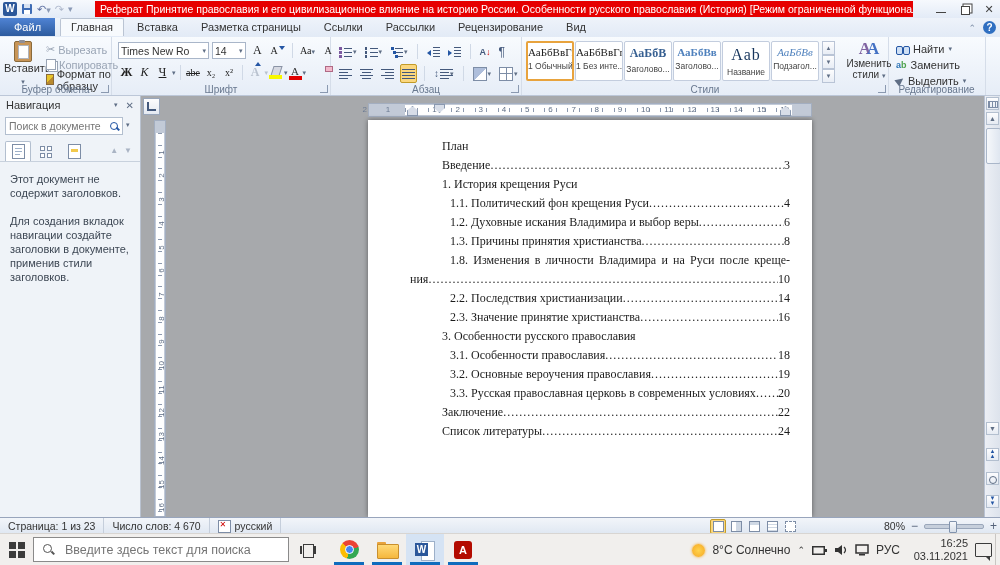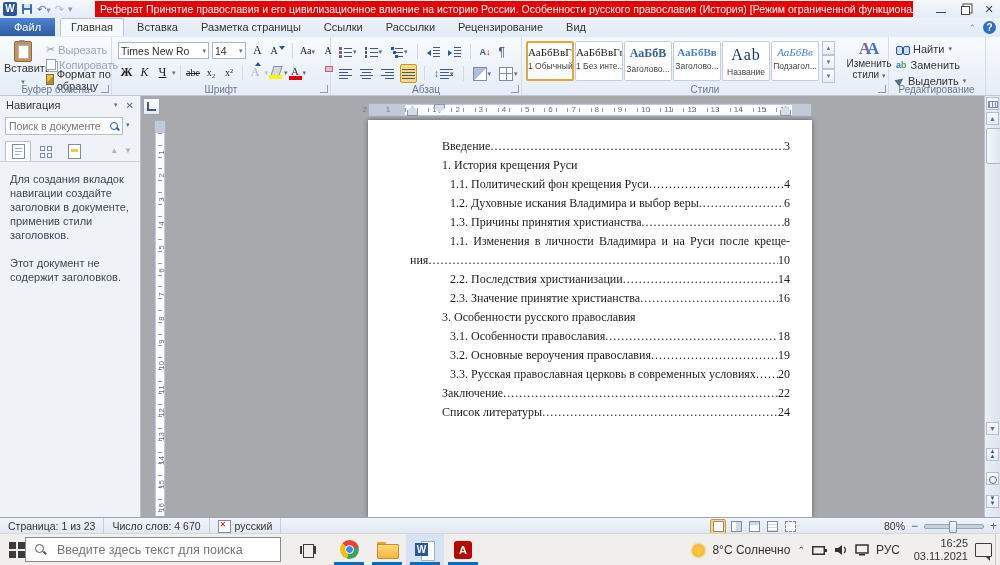--- a/index.html
+++ b/index.html
@@ -194,21 +194,21 @@
   .vbtn.v4 i{background:repeating-linear-gradient(#fff 0 2px,#cfd8e4 2px 3px);}
   .vbtn.v5 i{border-style:dashed;}
   .st-zoom{position:absolute;right:3px;top:0;bottom:0;display:flex;align-items:center;gap:6px;}
   .zoom-track{position:relative;width:58px;height:3px;background:#c6cfdc;border:1px solid #9aa7bb;border-radius:2px;}
   .zoom-thumb{position:absolute;left:24px;top:-4px;width:6px;height:10px;background:linear-gradient(#f6f8fb,#d7dfe9);border:1px solid #8193ad;border-radius:1px;}
   .zoom-pm{font-size:12px;color:#55637a;line-height:12px;}
   
   .taskbar{position:absolute;left:0;top:533px;right:0;height:32px;background:#f1efed;border-top:1px solid #d8d5d2;}
   .start{position:absolute;left:9px;top:8px;width:16px;height:16px;display:grid;grid-template-columns:7px 7px;grid-template-rows:7px 7px;gap:2px;}
   .start i{background:#3b3b3b;}
-  .tsearch{position:absolute;left:25px;top:3px;width:256px;height:25px;background:#fff;border:1px solid #8a8a8a;display:flex;align-items:center;padding:0 8px;gap:8px;box-sizing:border-box;}
+  .tsearch{position:absolute;left:33px;top:3px;width:256px;height:25px;background:#fff;border:1px solid #8a8a8a;display:flex;align-items:center;padding:0 8px;gap:8px;box-sizing:border-box;}
   .tsearch input{border:none;outline:none;font-size:12.5px;color:#555;flex:1;background:transparent;font-family:"Liberation Sans",sans-serif;}
   .tmag{position:relative;width:13px;height:13px;}
   .tmag::before{content:"";position:absolute;left:1px;top:1px;width:7px;height:7px;border:1.5px solid #555;border-radius:50%;}
   .tmag::after{content:"";position:absolute;left:9px;top:9px;width:4px;height:1.5px;background:#555;transform:rotate(45deg);}
   .taskview{position:absolute;left:300px;top:8px;width:16px;height:16px;}
   .taskview i{position:absolute;left:3px;top:2px;width:9px;height:12px;border:1.5px solid #3b3b3b;}
   .taskview::before,.taskview::after{content:"";position:absolute;top:4px;width:2px;height:8px;background:#3b3b3b;}
   .taskview::before{left:0;} .taskview::after{right:0;}
   .tapp{position:absolute;top:0;width:38px;height:31px;display:flex;align-items:center;justify-content:center;}
   .tapp.active{background:#d5e3f4;}
@@ -488,22 +488,22 @@
         <span class="ntab">
             <span class="nt-hl"></span>
           </span>
       </div>
       <div class="nav-arrows">
         <span>▲</span>
         <span>▼</span>
       </div>
       <div class="nav-sep"></div>
       <div class="nav-body">
+        <p>Этот документ не содержит заголовков.</p>
         <p>Для создания вкладок навигации создайте заголовки в документе, применив стили заголовков.</p>
-        <p>Этот документ не содержит заголовков.</p>
       </div>
     </div>
 
     <div class="tabstop">
         <i></i>
       </div>
 
     <div class="hruler">
       <div class="hwhite"></div>
       <div>
@@ -549,20 +549,23 @@
           <span class="vnum" style="top: 311.1px;">13</span>
           <span class="vnum" style="top: 334.8px;">14</span>
           <span class="vnum" style="top: 358.5px;">15</span>
           <span class="vnum" style="top: 382.2px;">16</span>
         </div>
     </div>
 
     <div class="page">
       <div class="toc">
           <div class="toc-row" style="padding-left: 32px;">
+            <span class="t">План</span>
+          </div>
+          <div class="toc-row" style="padding-left: 32px;">
             <span class="t">Введение</span>
             <span class="leader">....................................................................................................................................................................................</span>
             <span class="pg">3</span>
           </div>
           <div class="toc-row" style="padding-left: 32px; text-align: right;">
             <span class="t">1. История крещения Руси</span>
           </div>
           <div class="toc-row" style="padding-left: 40px;">
             <span class="t">1.1. Политический фон крещения Руси</span>
             <span class="leader">....................................................................................................................................................................................</span>
@@ -571,21 +574,21 @@
           <div class="toc-row" style="padding-left: 40px; font-family: Liberation Serif, serif;">
             <span class="t">1.2. Духовные искания Владимира и выбор веры</span>
             <span class="leader">....................................................................................................................................................................................</span>
             <span class="pg">6</span>
           </div>
           <div class="toc-row" style="padding-left: 40px;">
             <span class="t">1.3. Причины принятия христианства</span>
             <span class="leader">....................................................................................................................................................................................</span>
             <span class="pg">8</span>
           </div>
-          <div class="toc-row just" style="padding-left: 40px;">1.1. Изменения в личности Владимира и на Руси после креще-</div>
+          <div class="toc-row just" style="padding-left: 40px;">1.8. Изменения в личности Владимира и на Руси после креще-</div>
           <div class="toc-row" style="padding-left: 0px;">
             <span class="t">ния</span>
             <span class="leader">....................................................................................................................................................................................</span>
             <span class="pg">10</span>
           </div>
           <div class="toc-row" style="padding-left: 40px;">
             <span class="t">2.2. Последствия христианизации</span>
             <span class="leader">....................................................................................................................................................................................</span>
             <span class="pg">14</span>
           </div>

